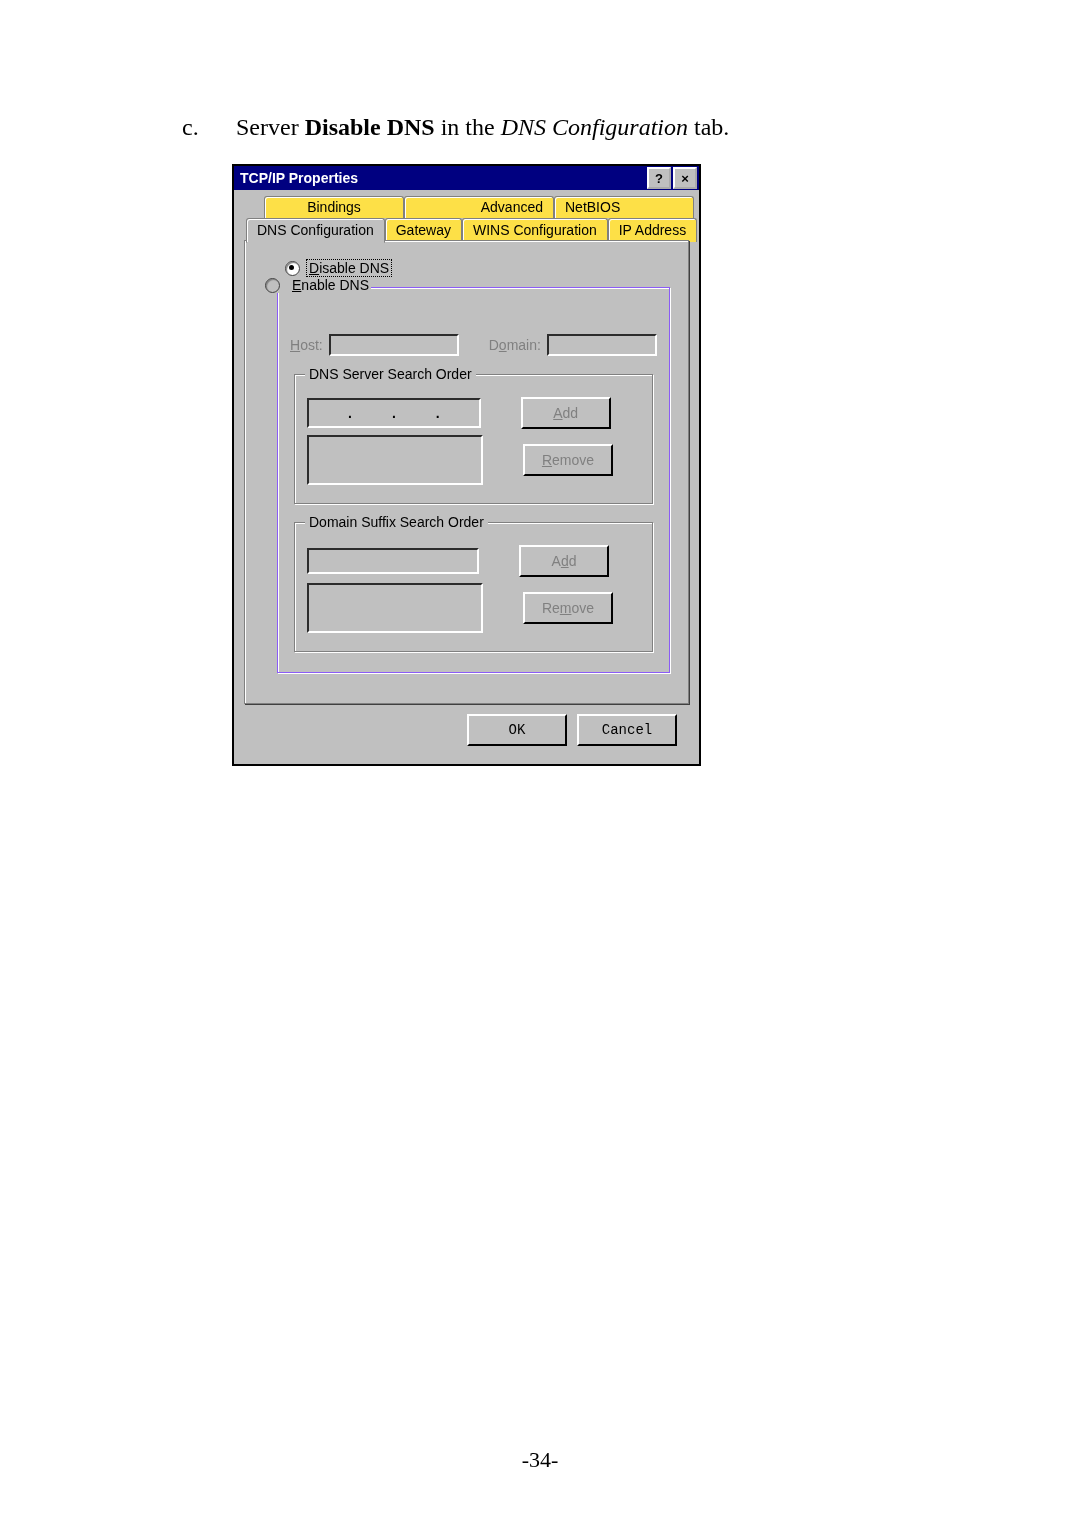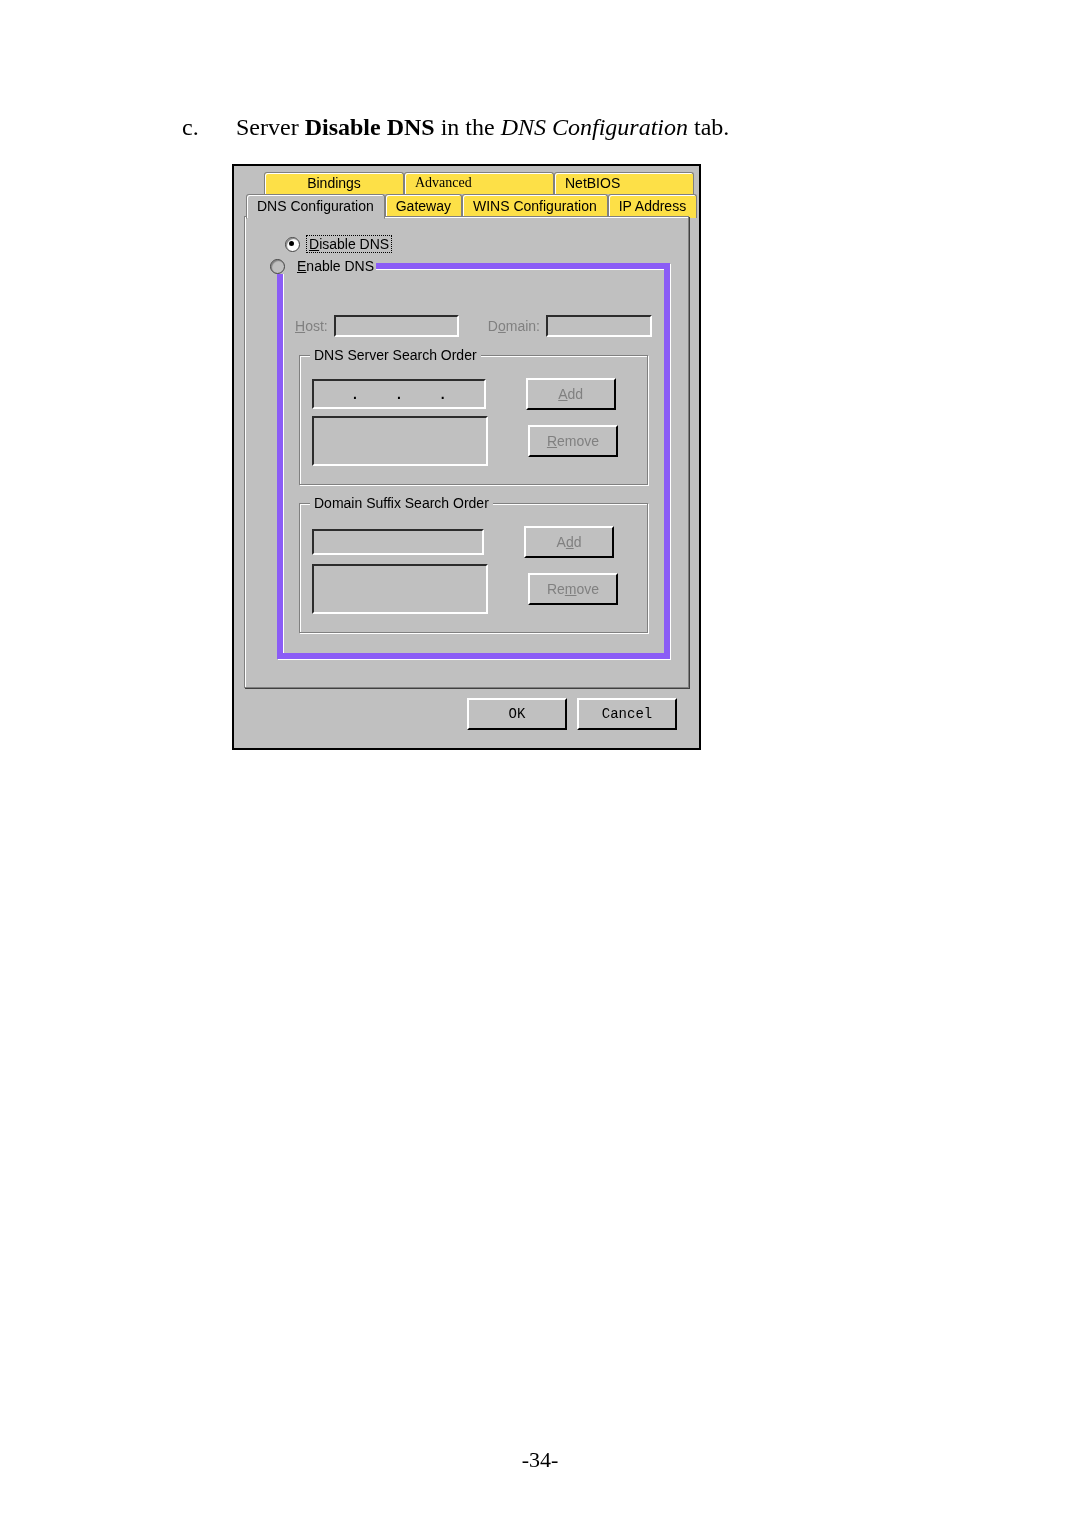--- a/index.html
+++ b/index.html
@@ -28,21 +28,21 @@
 
   .radio-row{display:flex;align-items:center;margin:4px 0 4px 26px;font-size:14px;}
   .radio{width:13px;height:13px;border-radius:50%;border:1px solid #404040;background:#fff;box-shadow:inset 1px 1px 1px #808080;margin-right:6px;position:relative;}
   .radio.checked::after{content:"";position:absolute;left:3px;top:3px;width:5px;height:5px;border-radius:50%;background:#000;}
   .radio.dim{background:#c0c0c0;}
   .focus-box{border:1px dotted #000;padding:0 2px;}
 
   .grouptitle{position:absolute;left:10px;top:-9px;background:#c0c0c0;padding:0 4px;color:#000000;font-size:14px;}
   .groupbox{border:1px solid #808080;box-shadow:1px 1px 0 #fff inset,1px 1px 0 #fff;position:relative;margin:18px 4px 8px 4px;padding:16px 12px 12px 12px;}
 
-  .group-enable{border:6px solid #8b5cf6;box-shadow:1px 1px 0 #fff inset,1px 1px 0 #fff;position:relative;margin:10px 4px 8px 18px;padding:28px 12px 12px 12px;}
+  .group-enable{border:1px solid #8b5cf6;box-shadow:1px 1px 0 #fff inset,1px 1px 0 #fff;position:relative;margin:10px 4px 8px 18px;padding:28px 12px 12px 12px;}
   .group-enable .legend{position:absolute;left:-15px;top:-11px;background:#c0c0c0;padding:0 2px;display:flex;align-items:center;}
 
   .row{display:flex;align-items:center;margin:6px 0;}
   .lbl{color:#808080;margin-right:6px;font-size:14px;}
   .underline{text-decoration:underline;}
   .input{background:#fff;border:2px inset #fff;border-top-color:#808080;border-left-color:#808080;height:22px;box-sizing:border-box;}
   .input.dim{background:#c0c0c0;}
   .ip-box{display:flex;align-items:center;background:#fff;border:2px inset #fff;border-top-color:#808080;border-left-color:#808080;height:26px;}
   .ip-box.dim{background:#c0c0c0;}
   .ip-seg{width:38px;height:100%;}
@@ -61,27 +61,32 @@
 <body>
 
 <div class="page">
 
   <div class="instruction">
     <span class="marker">c.</span>
     <span>Server </span><span class="bold">Disable DNS</span><span> in the </span><span class="italic">DNS Configuration</span><span> tab.</span>
   </div>
 
   <div class="dialog">
+    <div class="titlebar">
+      <span class="title">TCP/IP Properties</span>
+      <span class="tb-btn">?</span>
+      <span class="tb-btn">×</span>
+    </div>
 
     <div class="dlg-body">
 
       <div class="tabs">
         <div class="tabrow back">
           <div class="tab" style="min-width:118px;text-align:center;">Bindings</div>
-          <div class="tab" style="min-width:128px;text-align:left;font-family:Liberation Serif, serif;">Advanced</div>
+          <div class="tab" style="min-width:128px;text-align:right;">Advanced</div>
           <div class="tab" style="min-width:118px;">NetBIOS</div>
         </div>
         <div class="tabrow front">
           <div class="tab active">DNS Configuration</div>
           <div class="tab">Gateway</div>
           <div class="tab">WINS Configuration</div>
           <div class="tab">IP Address</div>
         </div>
       </div>
 

